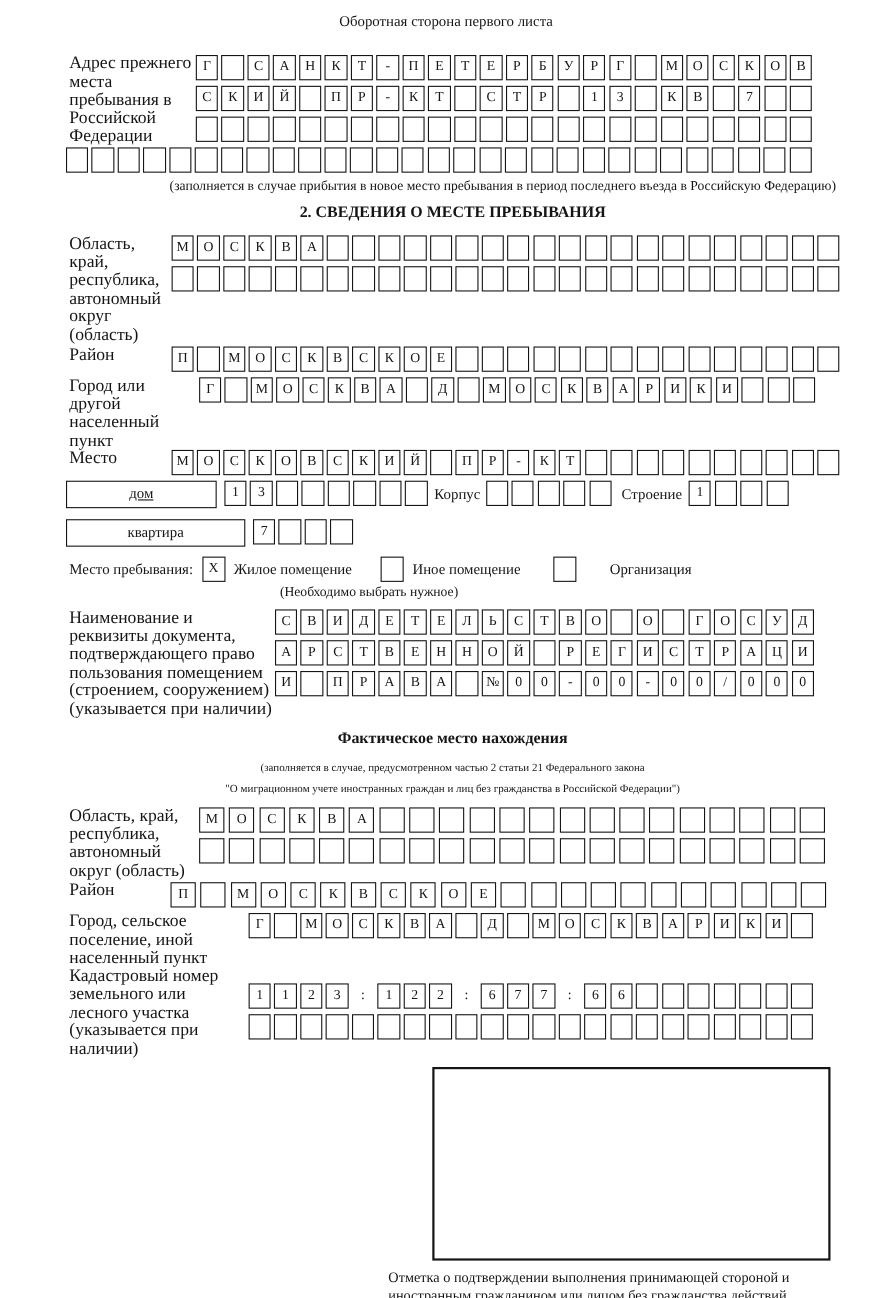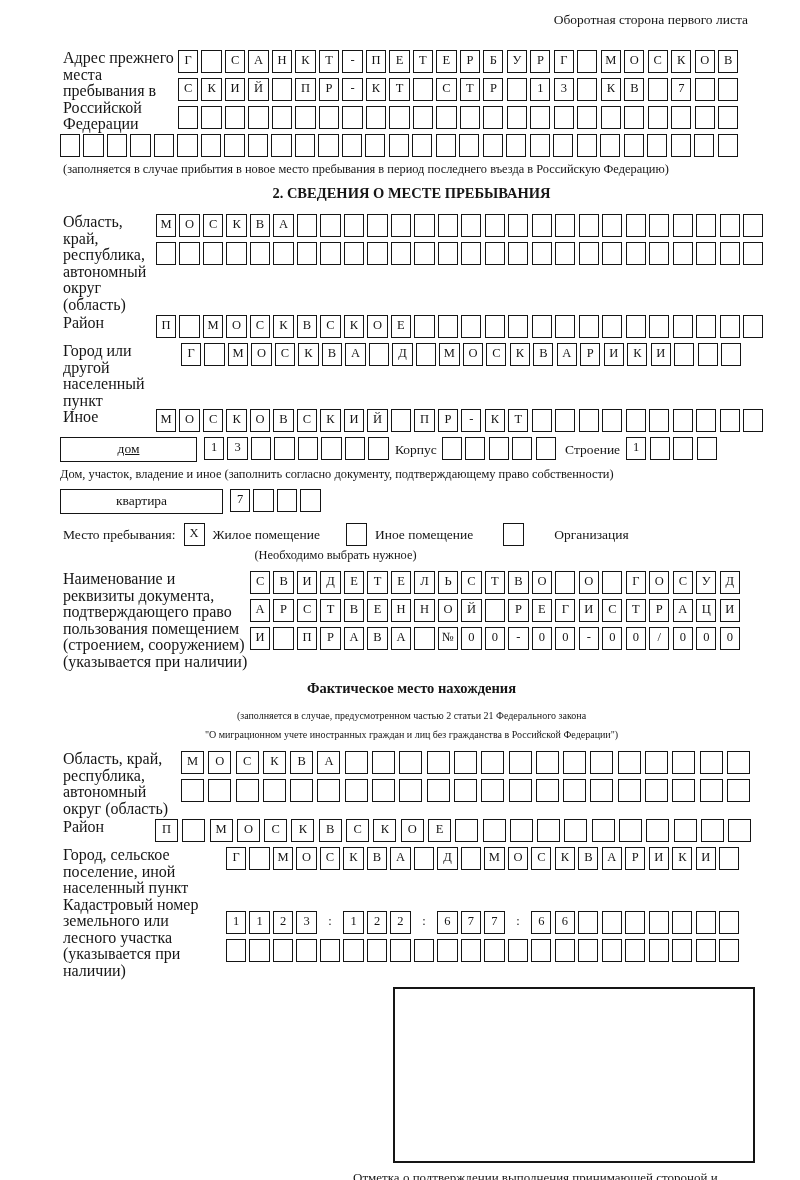--- a/index.html
+++ b/index.html
@@ -1,29 +1,29 @@
 <!DOCTYPE html>
 <html><head>
 <meta charset="utf-8">
 <style>
   html,body{margin:0;padding:0;background:#fff;}
   body{width:800px;height:1180px;overflow:hidden;color:#151515;
        font-family:"Liberation Serif","DejaVu Serif",serif;}
   .page{box-sizing:border-box;padding:12px 40px 0 63px;}
-  .back-note{text-align:right;font-size:13.5px;padding-right:12px;margin-bottom:22px;}
+  .back-note{text-align:center;font-size:13.5px;padding-right:12px;margin-bottom:22px;}
   .frow{display:flex;align-items:flex-start;}
   .flabel{flex:0 0 auto;font-size:16px;line-height:16.5px;}
   .w90{width:90px;} .w115{width:115px;} .w158{width:158px;} .w187{width:187px;}
   .boxrow{white-space:nowrap;height:23px;margin-bottom:5px;}
   .cell{display:inline-block;box-sizing:border-box;width:20.2px;height:23px;
         border:1.7px solid #151515;margin-right:3.3px;text-align:center;
         font-size:12.5px;line-height:19px;vertical-align:top;}
   .wide .cell{width:23px;margin-right:4.3px;}
   .cell.loose{border-color:transparent;}
-  .note{font-size:12.4px;text-align:left;margin:1px 0 5px;}
+  .note{font-size:12.4px;text-align:right;margin:1px 0 5px;}
   .sec-title{font-weight:bold;font-size:14.5px;text-align:center;margin:8px 0 12px;}
   .ind3{padding-left:3px;} .ind5{padding-left:5px;} .ind15{padding-left:2px;}
   .ind28{padding-left:28px;}
   .bigfield{box-sizing:border-box;height:25px;border:1.7px solid #151515;
             text-align:center;font-size:13.5px;line-height:22px;display:inline-block;
             vertical-align:top;margin-right:7px;}
   .inline-label{font-size:13.5px;line-height:25px;display:inline-block;vertical-align:top;}
   .stay{display:flex;align-items:center;font-size:13.5px;margin:6px 0 2px;}
   .stay .cell{width:21px;height:23px;margin:0;}
   .gap8{width:8px;} .gap26{width:26px;} .gap30{width:30px;}
@@ -65,33 +65,32 @@
     <div class="flabel w90">Район</div>
     <div class="boxrow ind3"><span class="cell">П</span><span class="cell"></span><span class="cell">М</span><span class="cell">О</span><span class="cell">С</span><span class="cell">К</span><span class="cell">В</span><span class="cell">С</span><span class="cell">К</span><span class="cell">О</span><span class="cell">Е</span><span class="cell"></span><span class="cell"></span><span class="cell"></span><span class="cell"></span><span class="cell"></span><span class="cell"></span><span class="cell"></span><span class="cell"></span><span class="cell"></span><span class="cell"></span><span class="cell"></span><span class="cell"></span><span class="cell"></span><span class="cell"></span><span class="cell"></span></div>
   </div>
 
   <div class="frow">
     <div class="flabel w90">Город или другой населенный пункт</div>
     <div class="boxrow ind28"><span class="cell">Г</span><span class="cell"></span><span class="cell">М</span><span class="cell">О</span><span class="cell">С</span><span class="cell">К</span><span class="cell">В</span><span class="cell">А</span><span class="cell"></span><span class="cell">Д</span><span class="cell"></span><span class="cell">М</span><span class="cell">О</span><span class="cell">С</span><span class="cell">К</span><span class="cell">В</span><span class="cell">А</span><span class="cell">Р</span><span class="cell">И</span><span class="cell">К</span><span class="cell">И</span><span class="cell"></span><span class="cell"></span><span class="cell"></span></div>
   </div>
 
   <div class="frow">
-    <div class="flabel w90">Иное</div>
+    <div class="flabel w90">Место</div>
     <div class="boxrow ind3"><span class="cell">М</span><span class="cell">О</span><span class="cell">С</span><span class="cell">К</span><span class="cell">О</span><span class="cell">В</span><span class="cell">С</span><span class="cell">К</span><span class="cell">И</span><span class="cell">Й</span><span class="cell"></span><span class="cell">П</span><span class="cell">Р</span><span class="cell">-</span><span class="cell">К</span><span class="cell">Т</span><span class="cell"></span><span class="cell"></span><span class="cell"></span><span class="cell"></span><span class="cell"></span><span class="cell"></span><span class="cell"></span><span class="cell"></span><span class="cell"></span><span class="cell"></span></div>
   </div>
 
   <div class="frow mb2" style="margin-left:-3px;">
     <div class="bigfield" style="width:137px;text-decoration:underline;">дом</div>
     <div class="boxrow"><span class="cell">1</span><span class="cell">3</span><span class="cell"></span><span class="cell"></span><span class="cell"></span><span class="cell"></span><span class="cell"></span><span class="cell"></span></div>
     <div class="inline-label" style="margin:0 5px 0 3px;">Корпус</div>
     <div class="boxrow"><span class="cell"></span><span class="cell"></span><span class="cell"></span><span class="cell"></span><span class="cell"></span></div>
     <div class="inline-label" style="margin:0 6px 0 6px;">Строение</div>
     <div class="boxrow"><span class="cell">1</span><span class="cell"></span><span class="cell"></span><span class="cell"></span></div>
   </div>
-  <div class="note" style="text-align:left;margin-left:-3px;">Дом, участок, владение и иное (заполнить согласно документу, подтверждающему право собственности)</div>
 
   <div class="frow mb2" style="margin-left:-3px;margin-top:7px;">
     <div class="bigfield" style="width:163px;">квартира</div>
     <div class="boxrow"><span class="cell">7</span><span class="cell"></span><span class="cell"></span><span class="cell"></span></div>
   </div>
 
   <div class="stay">
     <span>Место пребывания:</span>
     <span class="gap8"></span>
     <span class="boxrow" style="margin:0;"><span class="cell">X</span></span>

